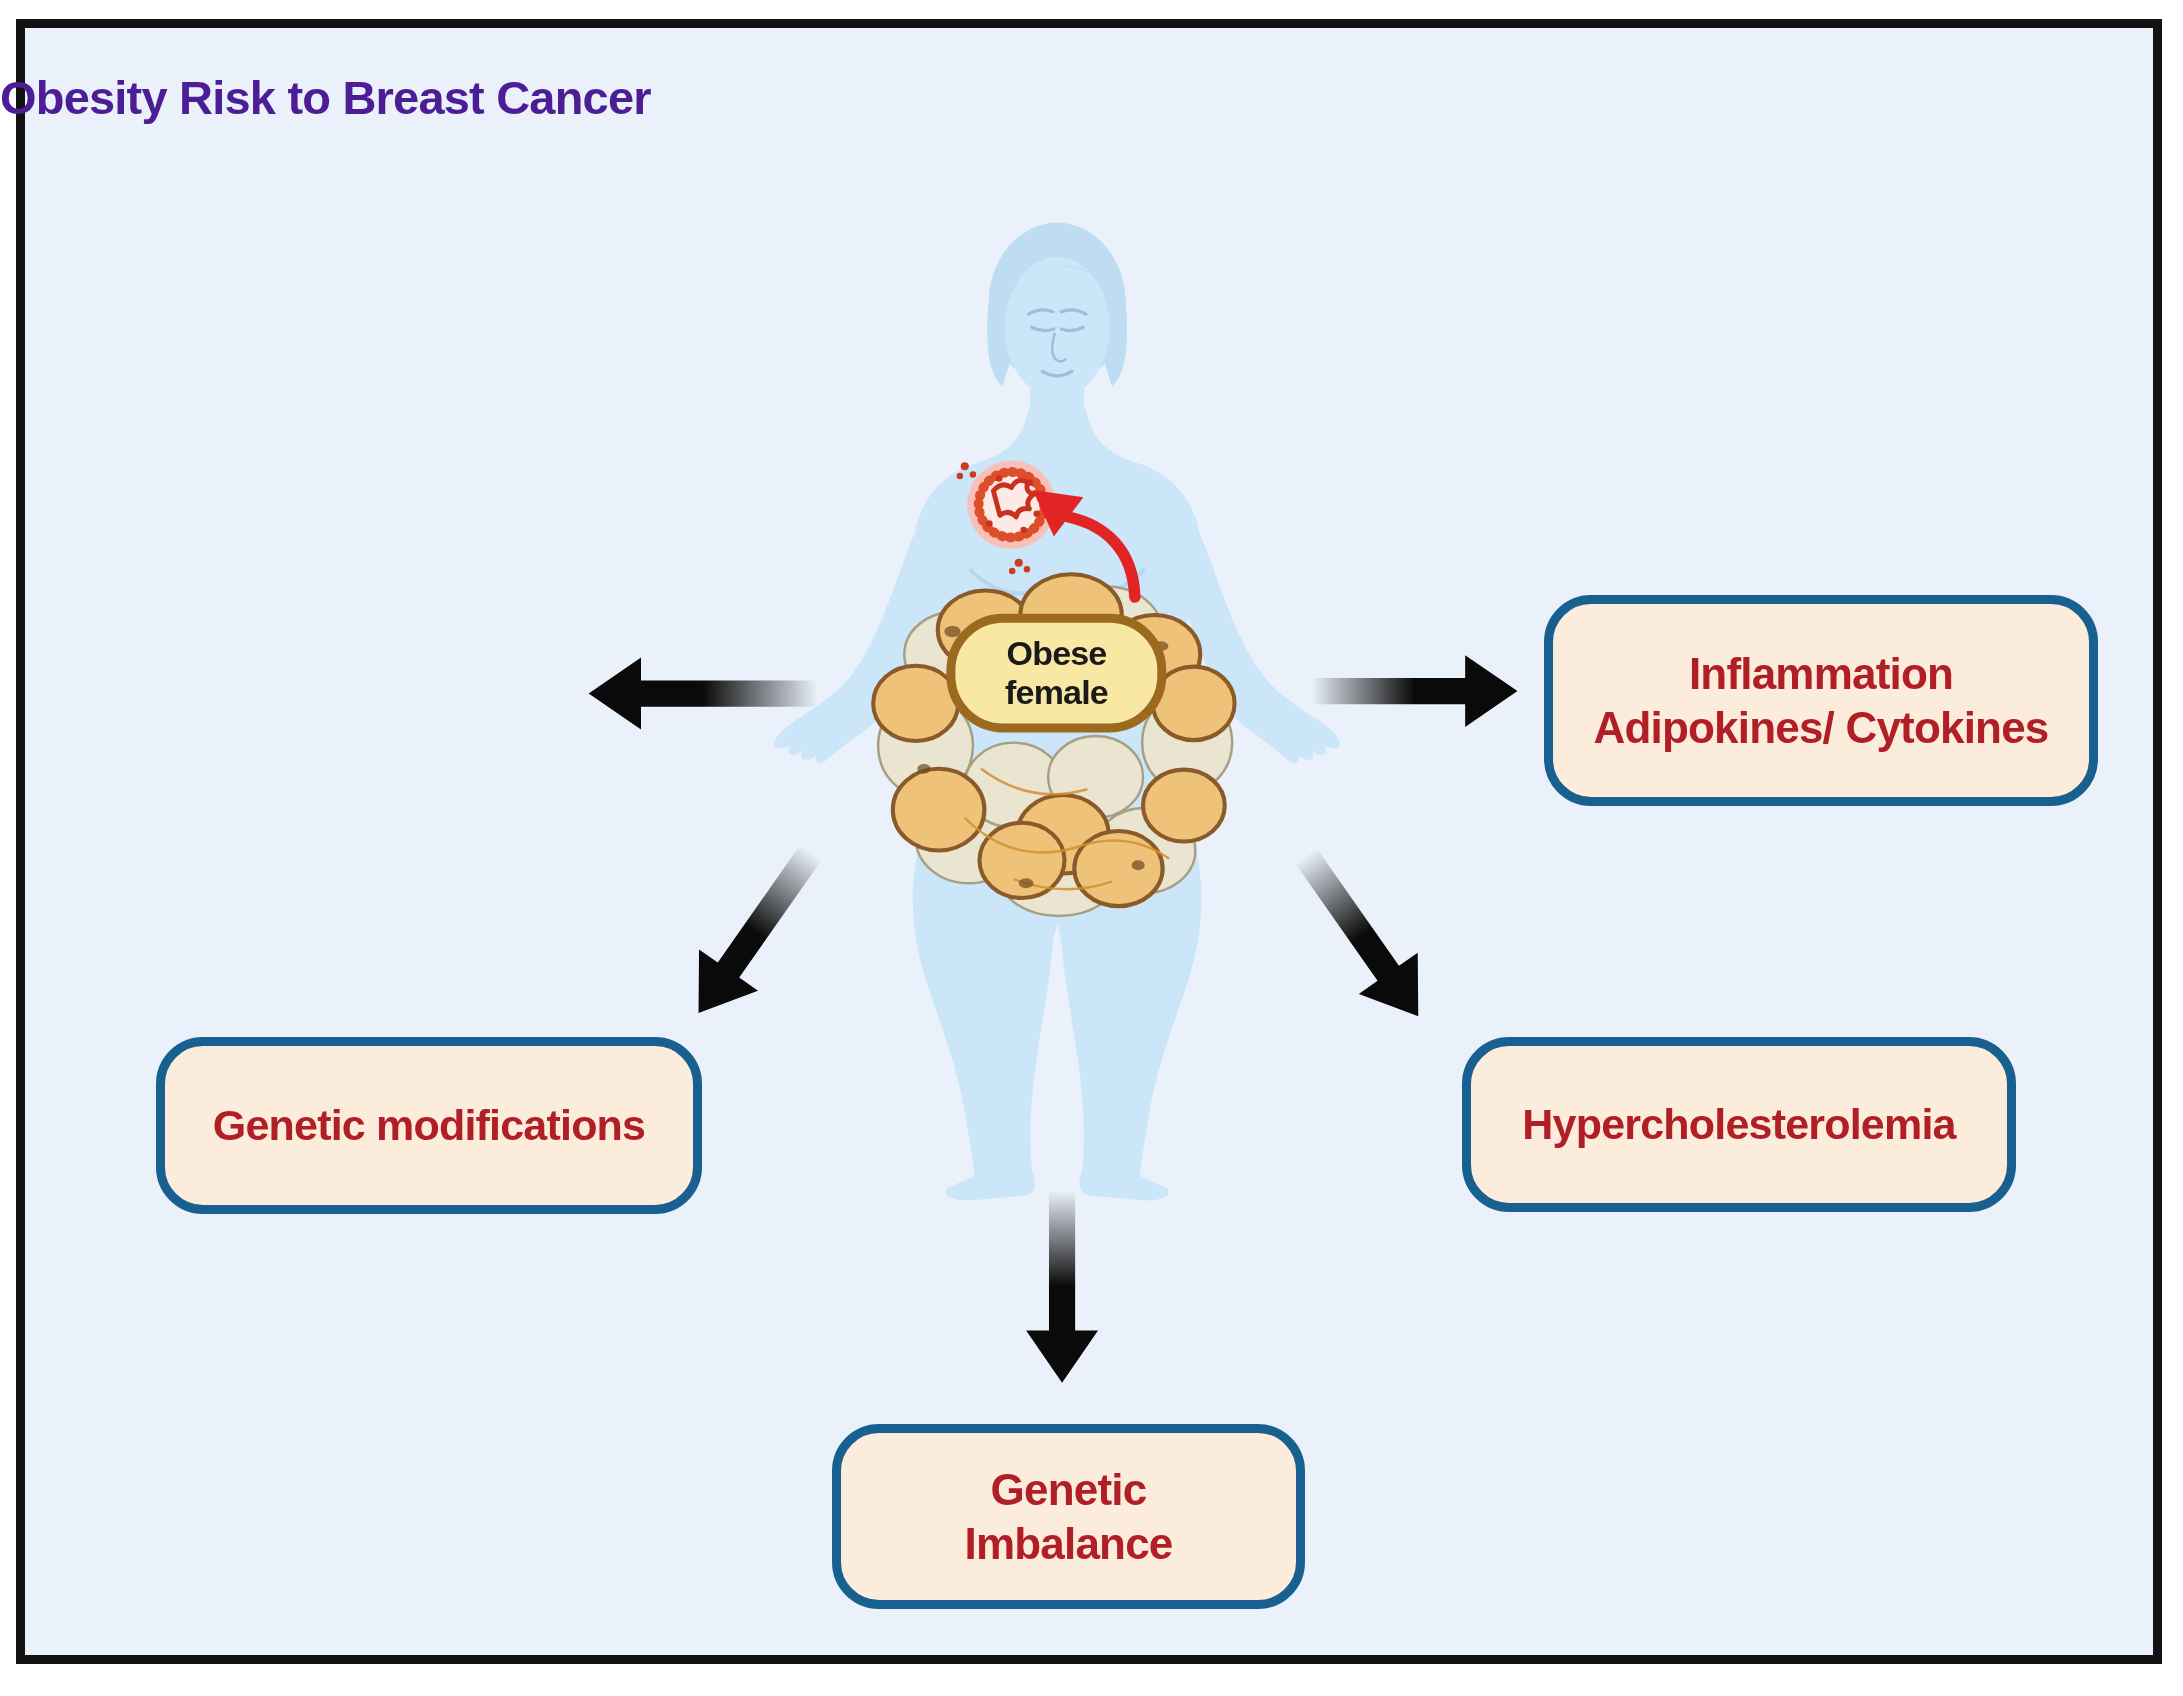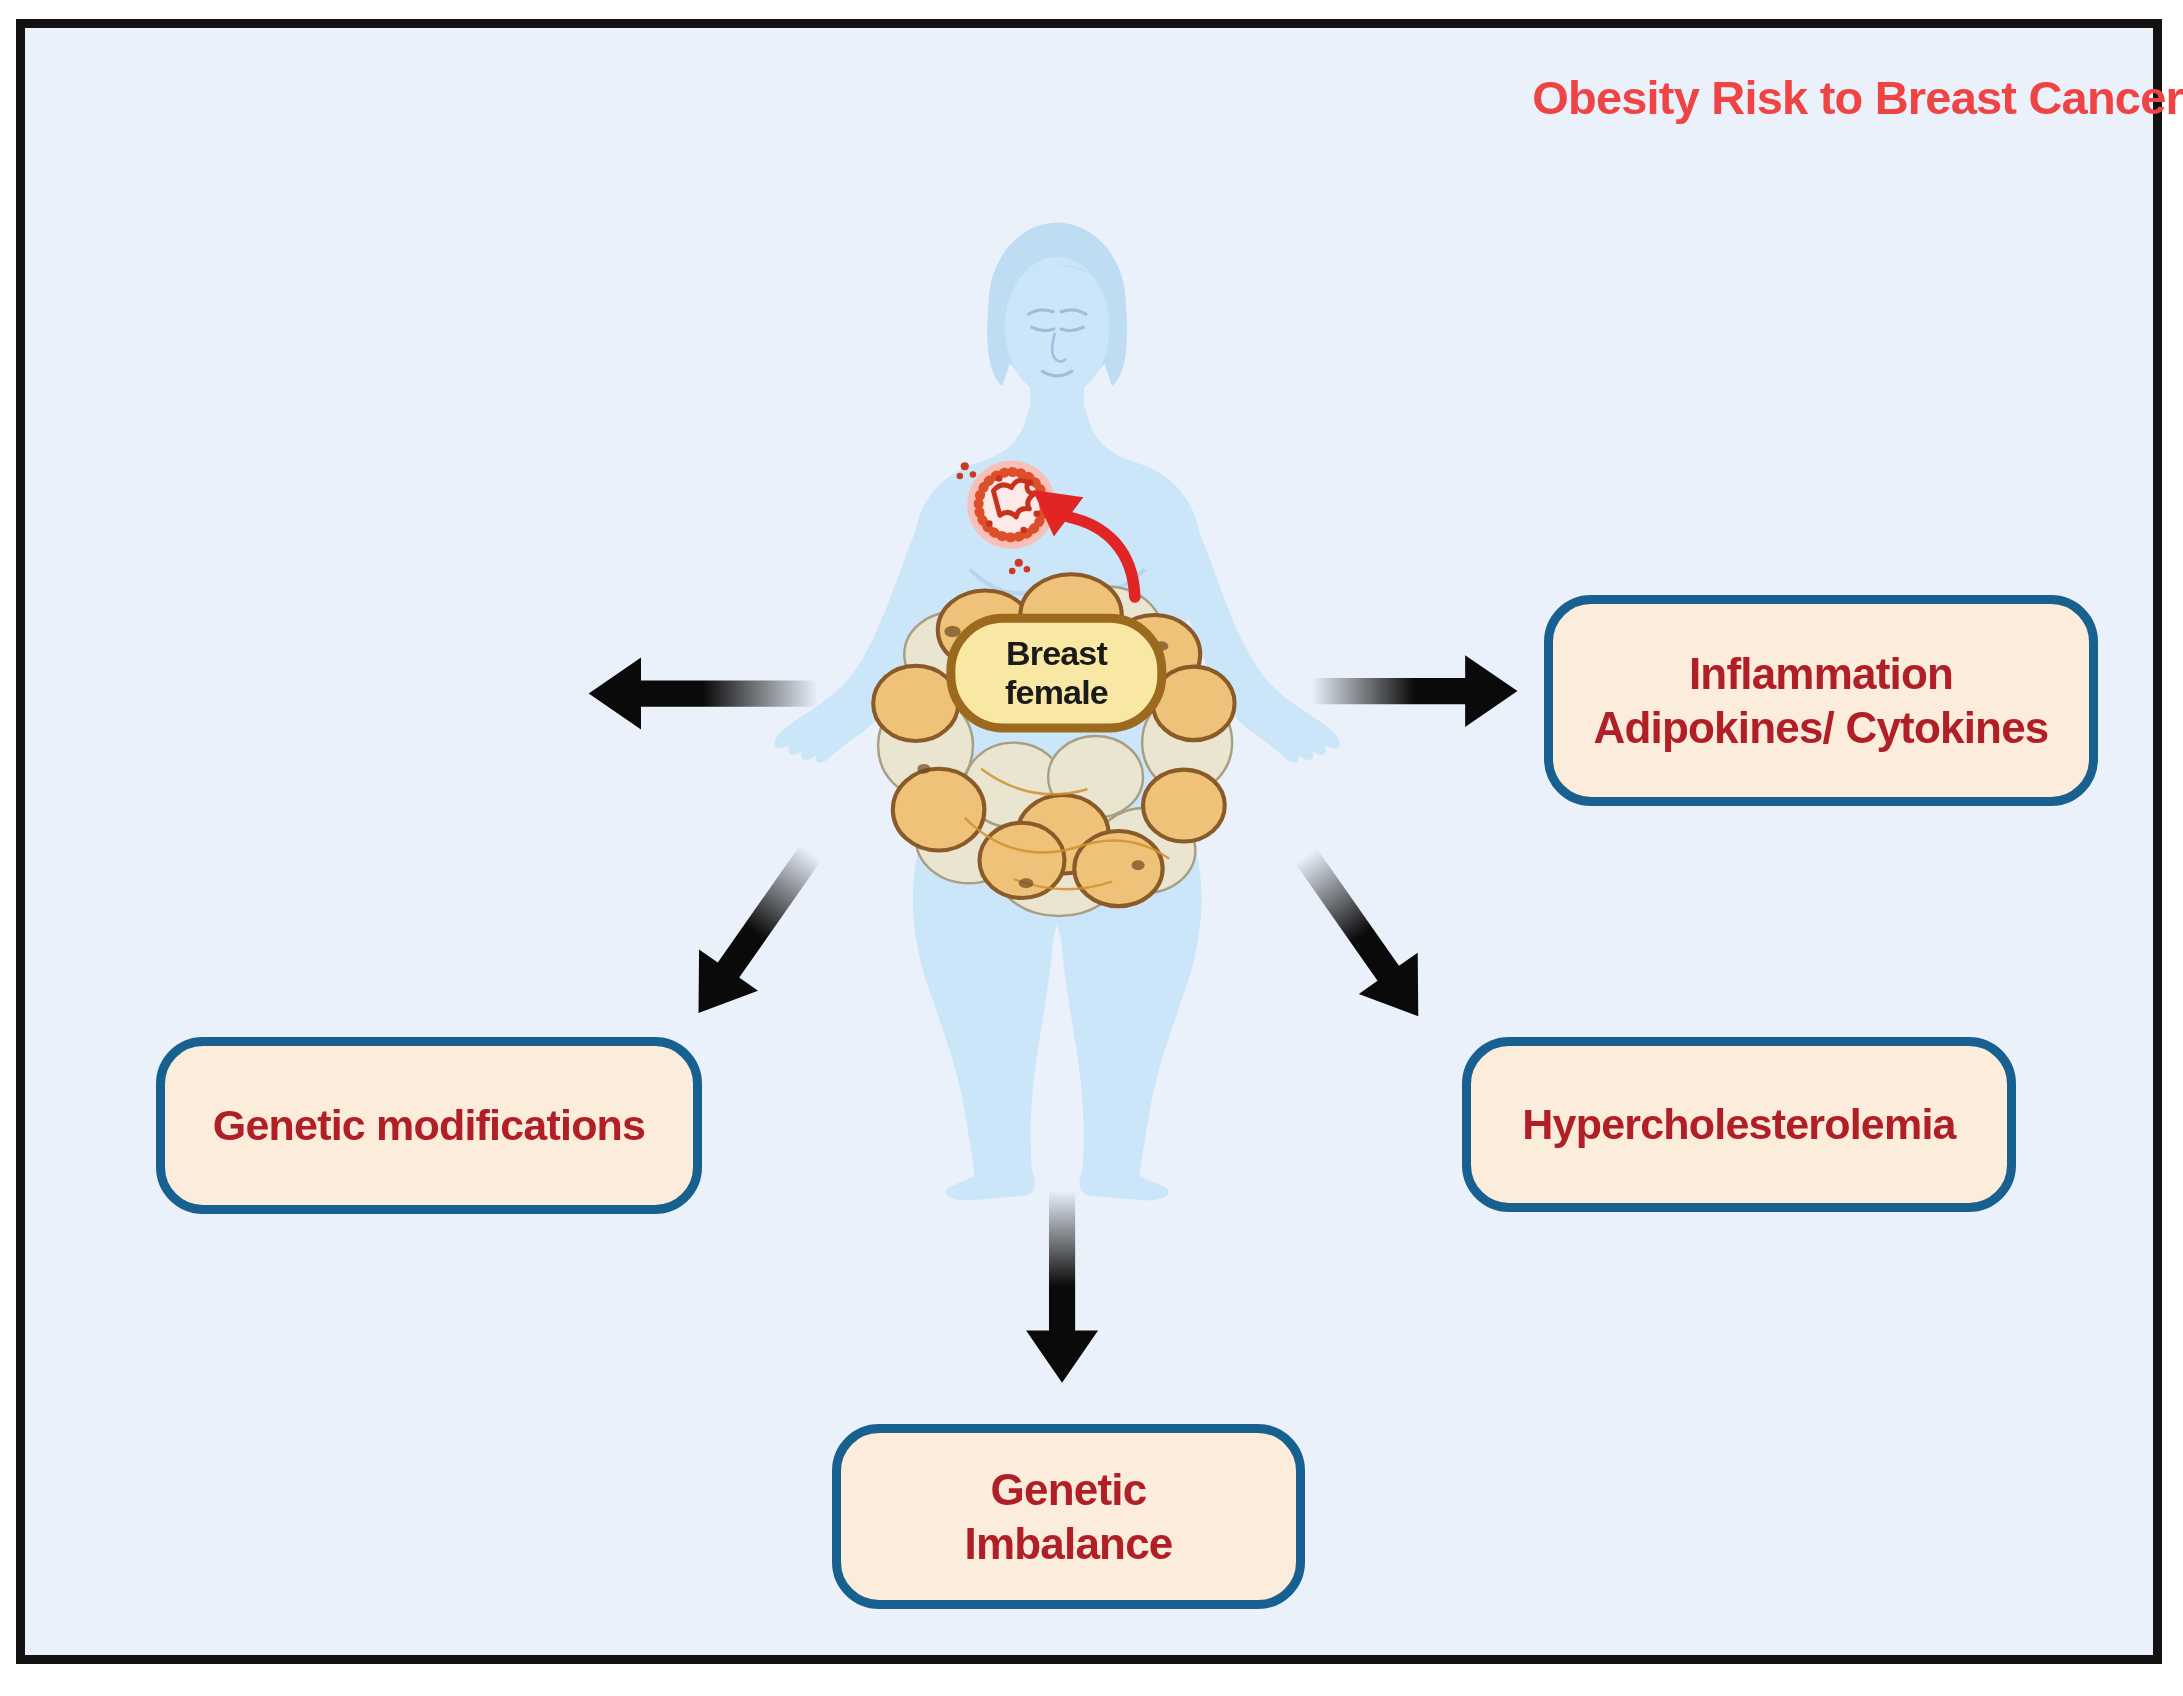--- a/index.html
+++ b/index.html
@@ -1,21 +1,21 @@
 <!DOCTYPE html>
 <html style="font-size:13px"><head>
 <meta charset="utf-8">
 <style>
   html,body{margin:0;padding:0;background:#ffffff;}
   .page{position:relative;width:2183px;height:1697px;background:#ffffff;overflow:hidden;
         font-family:"Liberation Sans", sans-serif;}
   .frame{position:absolute;left:16.4px;top:19px;width:2128px;height:1627px;
          background:#eaf1fb;border:9.8px solid #121212;}
-  .title{position:absolute;left:0;top:70px;width:2183px;text-align:right;
-         font-size:47px;font-weight:700;letter-spacing:-0.8px;color:#ef4444;}
+  .title{position:absolute;left:0;top:70px;width:2183px;text-align:left;
+         font-size:47px;font-weight:700;letter-spacing:-0.8px;color:#4c1d95;}
   svg.diagram{position:absolute;left:0;top:0;z-index:1;}
   .node{position:absolute;z-index:2;display:flex;flex-direction:column;align-items:center;
         justify-content:center;background:#fcecdc;border:9px solid #17608f;
         border-radius:47px;color:#b11f26;font-weight:700;text-align:center;
         letter-spacing:-0.8px;box-sizing:border-box;}
   .node .l1{font-size:44px;line-height:54px;}
   .node .l2{font-size:44px;line-height:54px;}
   .node .single{font-size:43px;line-height:49px;}
   #box-hyperinsulinemia{left:94px;top:603px;width:489px;height:160px;}
   #box-inflammation{left:1544px;top:595px;width:554px;height:211px;}
@@ -174,21 +174,21 @@
     </g>
     <g transform="translate(1597,1046) rotate(55)">
       <polygon fill="url(#fade)" points="0,-16 176,-16 176,-44 240,0 176,44 176,16 0,16"></polygon>
     </g>
     <g transform="translate(1299,1456) rotate(90)">
       <polygon fill="url(#fade)" points="0,-16 171,-16 171,-44 235,0 171,44 171,16 0,16"></polygon>
     </g>
   </svg>
 
   <div class="badge-text">
-    <span>Breast</span>
+    <span>Obese</span>
     <span>female</span>
   </div>
 
 
   <div class="node" id="box-inflammation">
     <span class="l1">Inflammation</span>
     <span class="l2">Adipokines/ Cytokines</span>
   </div>
 
   <div class="node" id="box-genetic">

